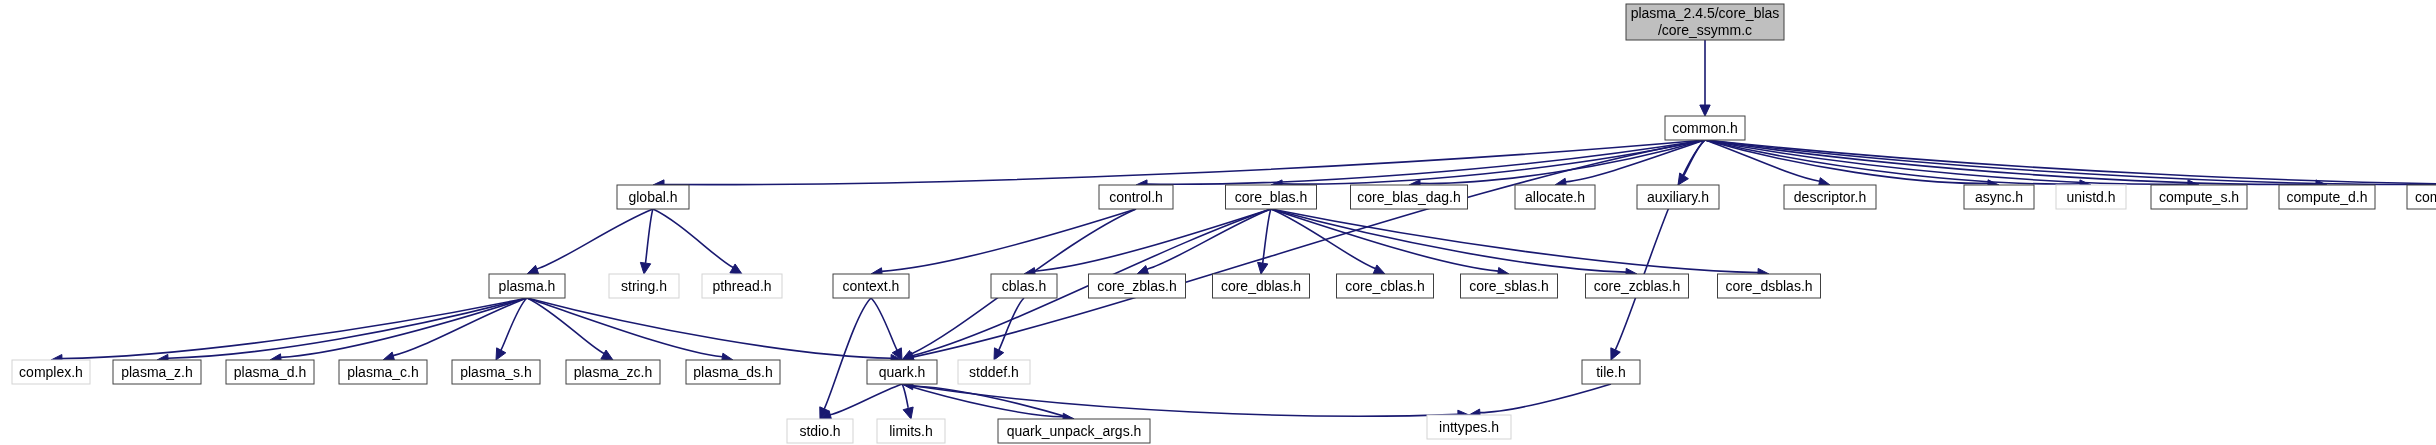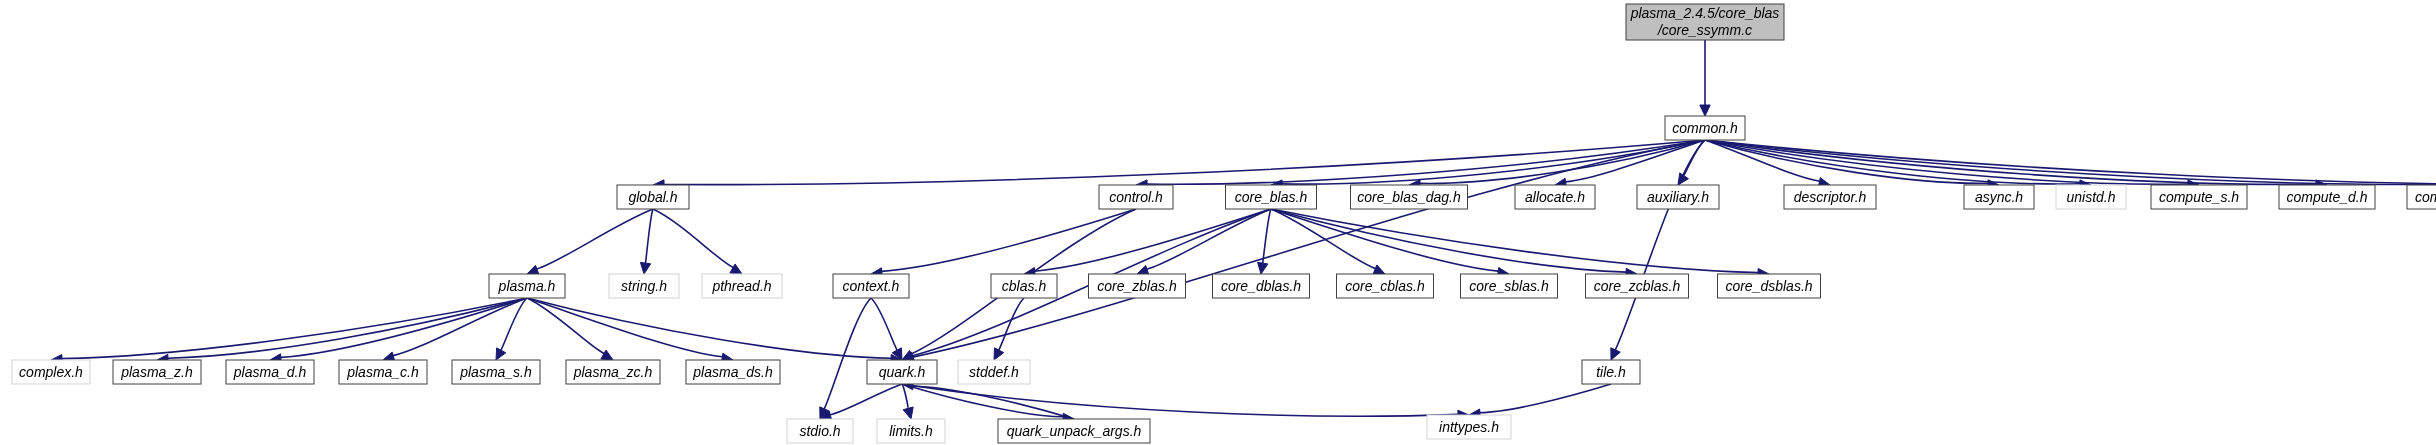--- a/index.html
+++ b/index.html
@@ -10,21 +10,20 @@
   body {
     width: 2436px;
     height: 445px;
     font-family: "Liberation Sans", sans-serif;
     overflow: hidden;
   }
   #graph-root {
     position: relative;
     width: 2436px;
     height: 323px;
-    font-style: italic;
   }
   svg#dep-graph {
     display: block;
     width: 2436px;
     height: 445px;
   }
   .node-box {
     stroke-width: 1;
   }
   .node-label {

